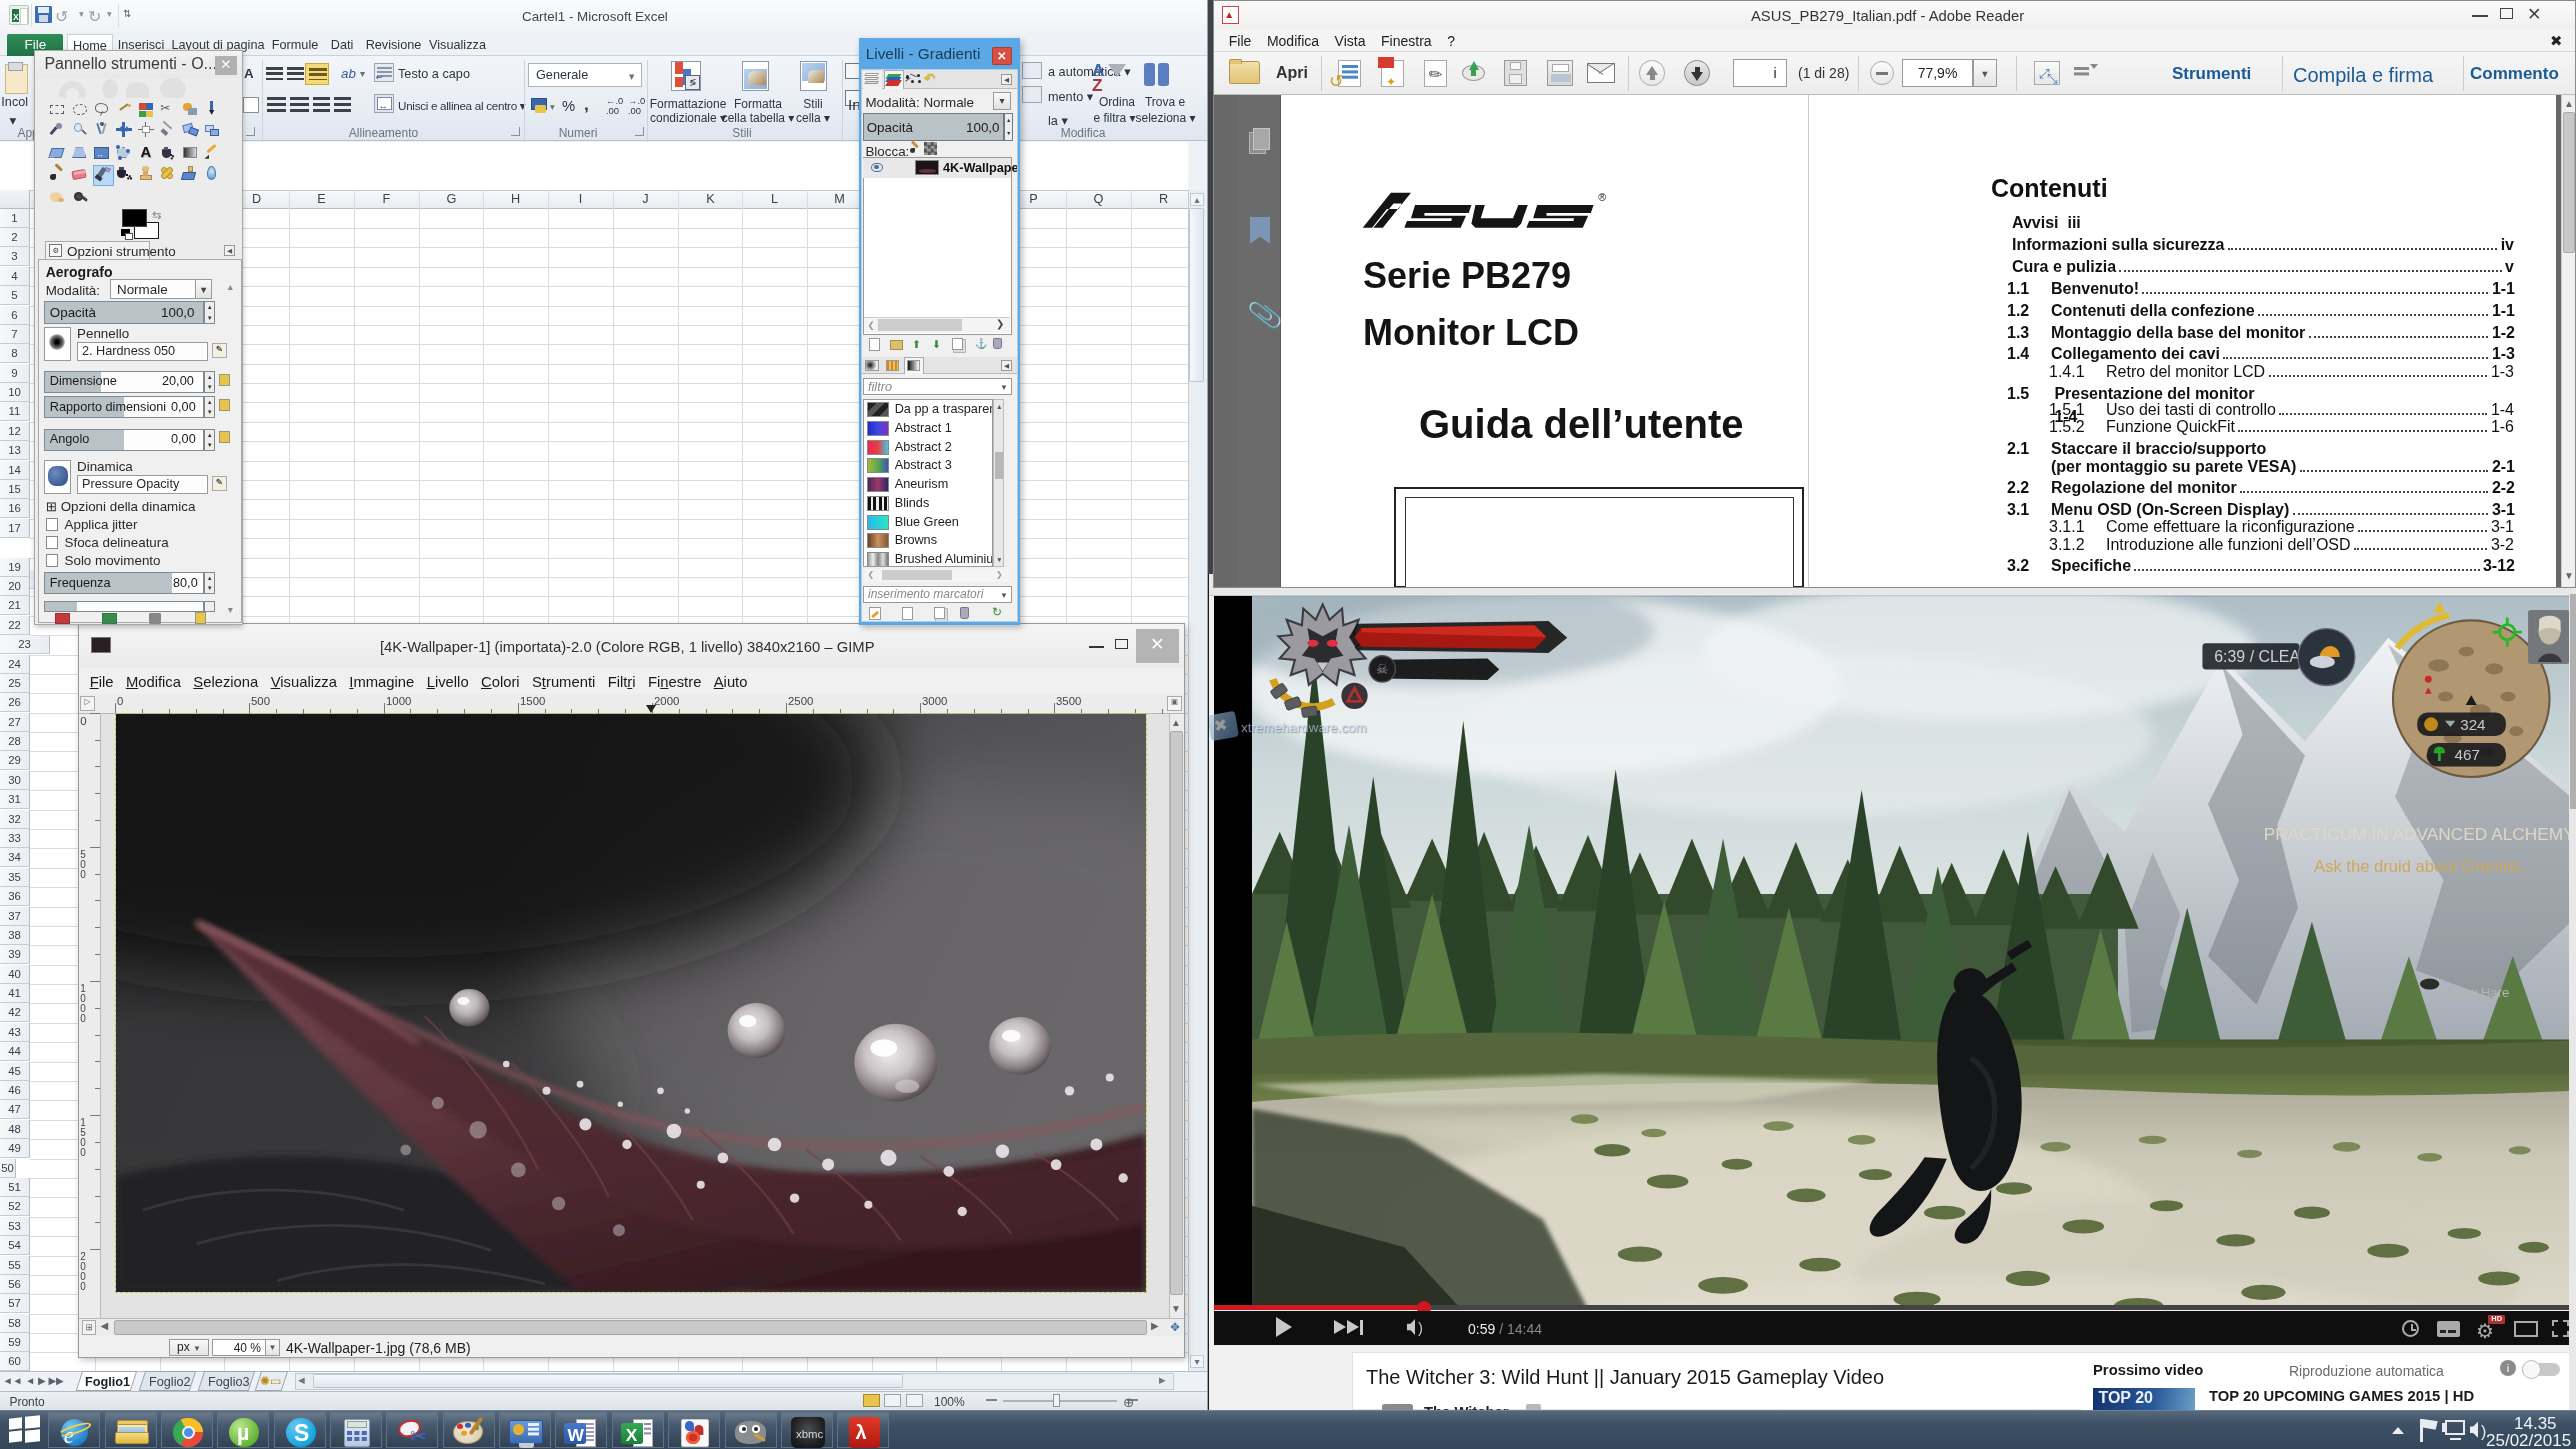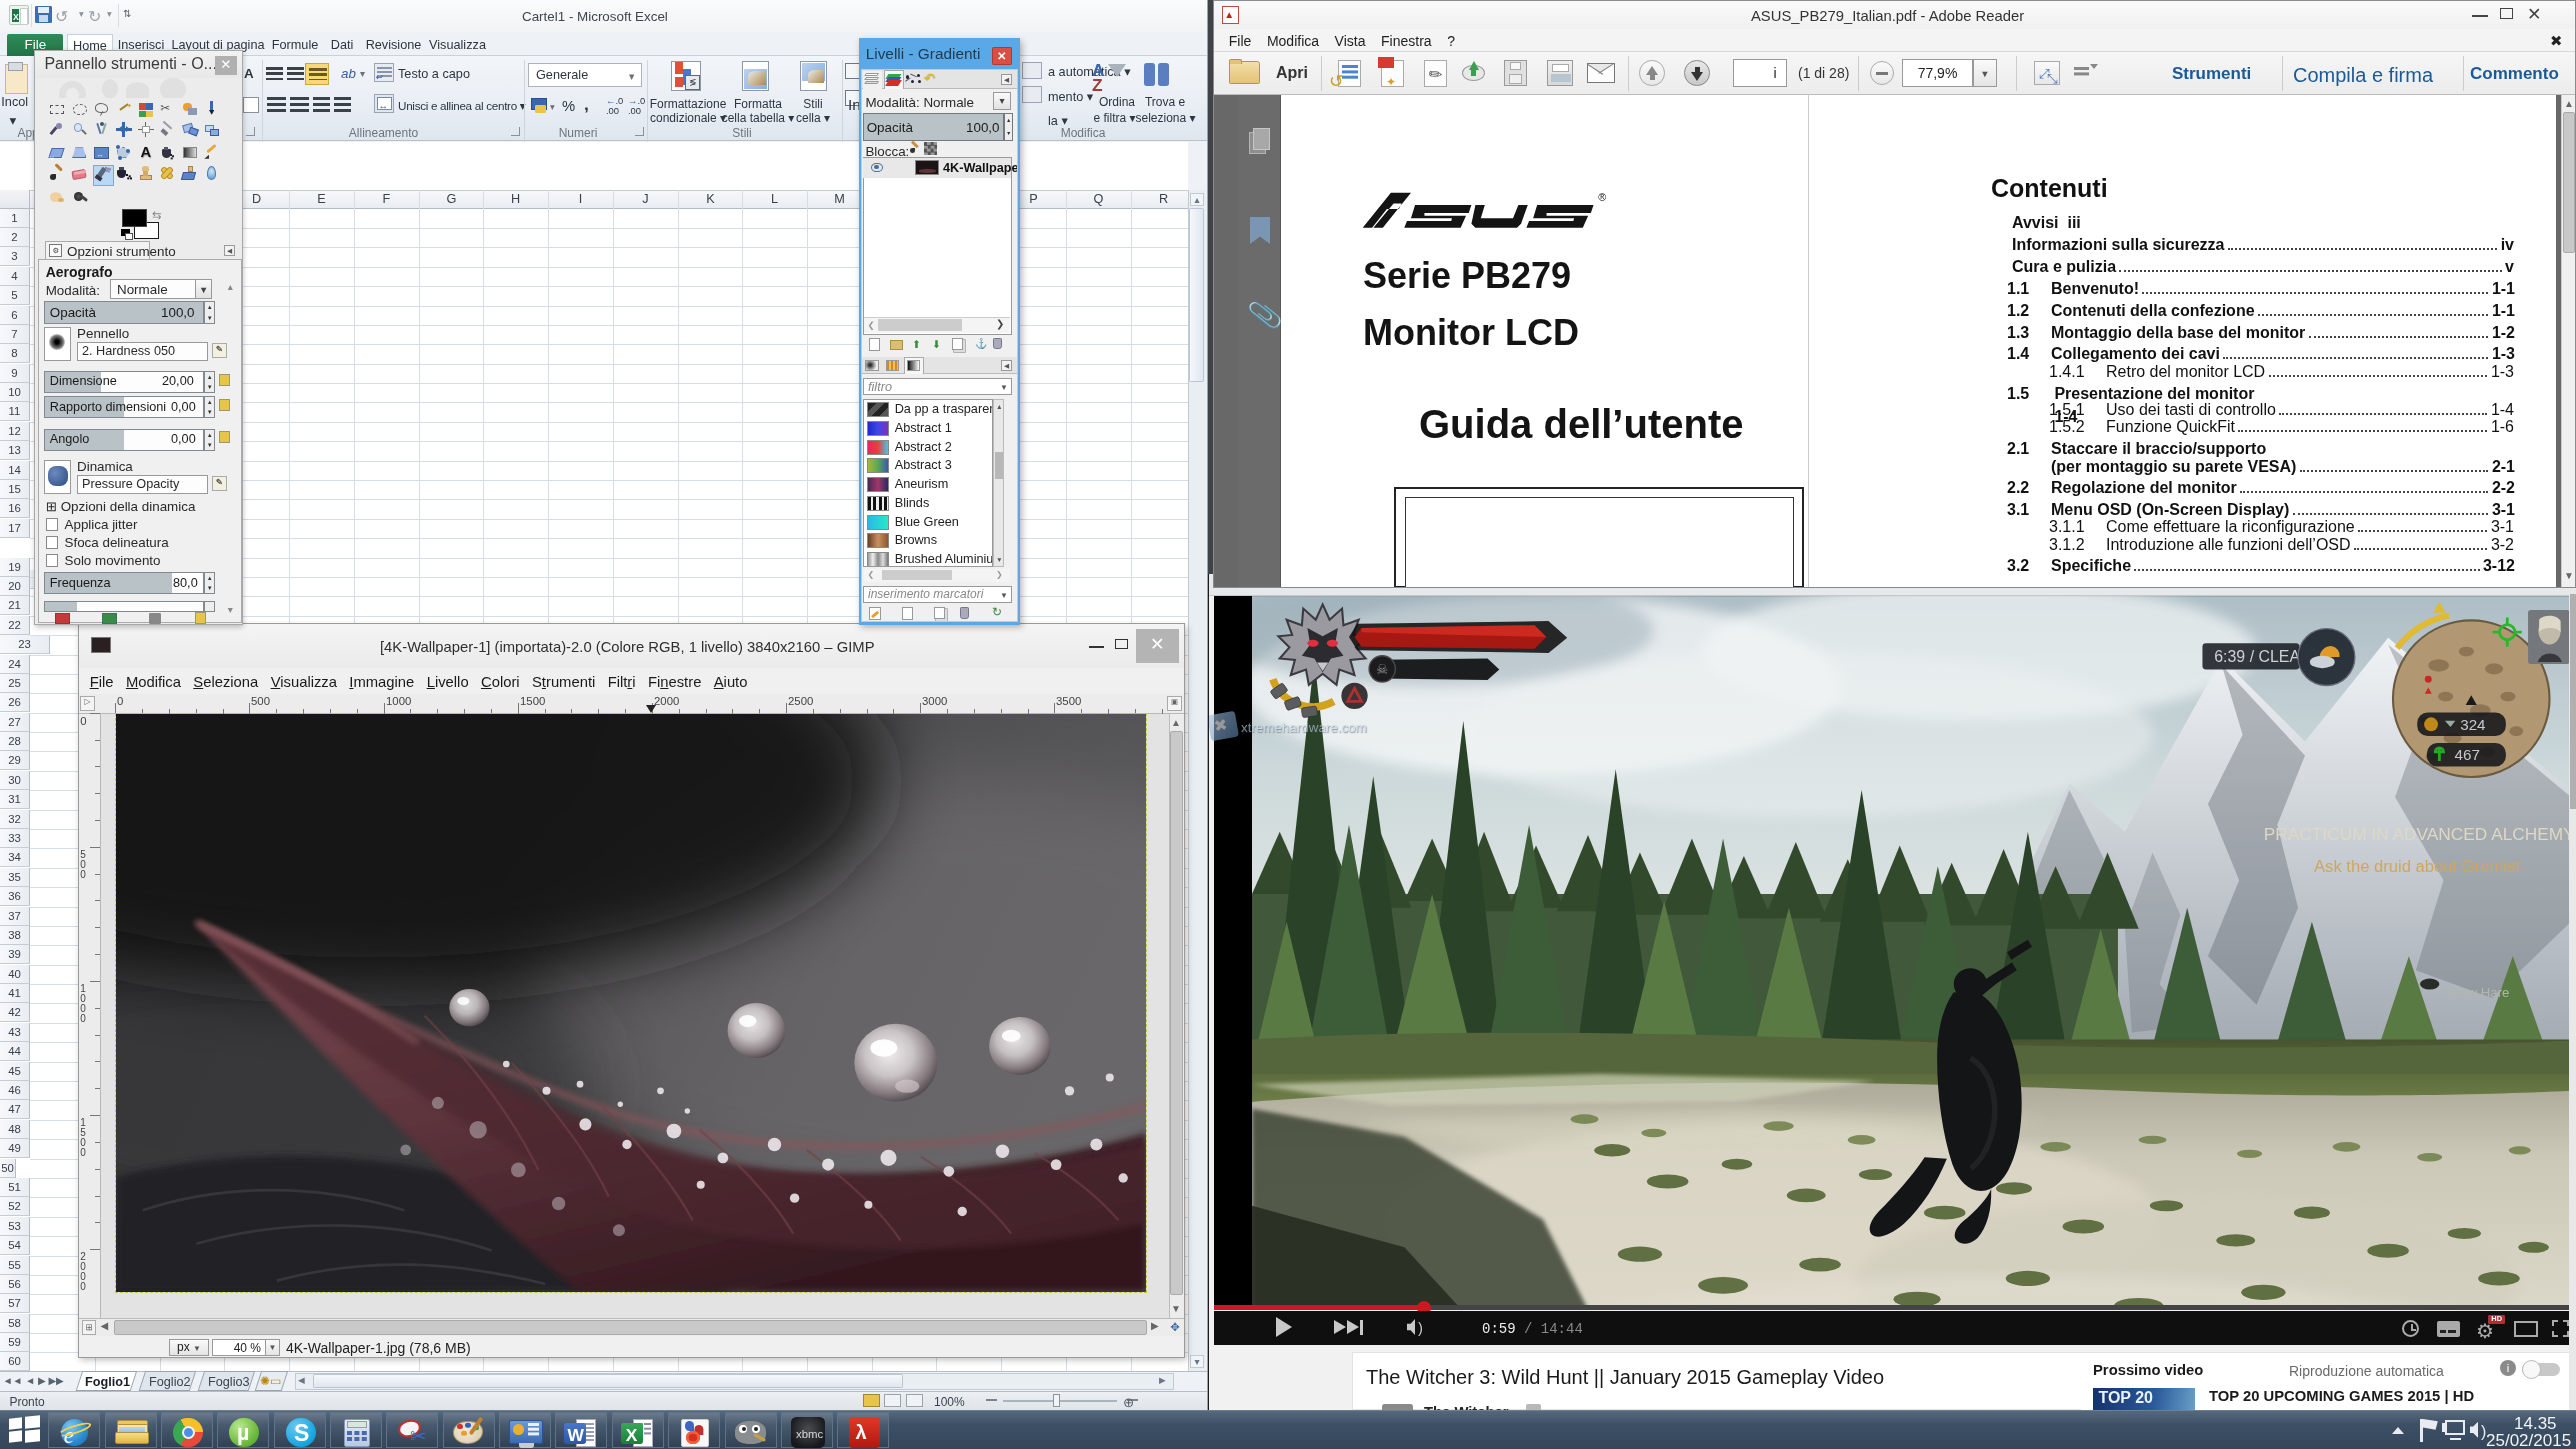--- a/index.html
+++ b/index.html
@@ -260,21 +260,21 @@
   <div class="abs" style="left:5.4px;top:731px;width:208px;height:5.4px;background:#cc181e;"></div>
   <div class="abs" style="left:208px;top:727px;width:14px;height:14px;background:#cc181e;border-radius:50%;"></div>
 
   <div class="abs" style="left:5.4px;top:737px;width:1358px;height:35px;background:#0f0f0f;"></div>
   <div class="abs" style="left:67px;top:743px;width:0;height:0;border-left:16px solid #c8c8c8;border-top:10px solid transparent;border-bottom:10px solid transparent;"></div>
   <div class="abs" style="left:125px;top:746px;width:0;height:0;border-left:12px solid #c8c8c8;border-top:7.4px solid transparent;border-bottom:7.4px solid transparent;"></div>
   <div class="abs" style="left:138px;top:746px;width:0;height:0;border-left:12px solid #c8c8c8;border-top:7.4px solid transparent;border-bottom:7.4px solid transparent;"></div>
   <div class="abs" style="left:151px;top:746px;width:3.4px;height:14.8px;background:#c8c8c8;"></div>
   <div class="abs" style="left:198px;top:745px;width:8px;height:16px;background:#c8c8c8;clip-path:polygon(0 30%,45% 30%,100% 0,100% 100%,45% 70%,0 70%);"></div>
   <div class="abs" style="left:209px;top:746px;font-size:14.8px;color:#c8c8c8;">)</div>
-  <div class="abs" style="left:273px;top:747px;font-size:14px;color:#eee;font-family:Liberation Mono, monospace;">0:59<span style="color:#888;"> / 14:44</span></div>
+  <div class="abs" style="left:259px;top:747px;font-size:14px;color:#eee;">0:59<span style="color:#888;"> / 14:44</span></div>
   <div class="abs" style="left:1193px;top:746px;width:17.4px;height:17.4px;border:2px solid #aaa;border-radius:50%;">
       <div class="abs" style="left:6.7px;top:2px;width:2px;height:6.7px;background:#aaa;"></div>
       <div class="abs" style="left:6.7px;top:7.4px;width:5.4px;height:2px;background:#aaa;"></div>
     </div>
   <div class="abs" style="left:1228px;top:747px;width:23px;height:16px;background:#aaa;border-radius:2px;">
       <div class="abs" style="left:2.7px;top:9.4px;width:6.7px;height:2.7px;background:#222;"></div>
       <div class="abs" style="left:11.4px;top:9.4px;width:8px;height:2.7px;background:#222;"></div>
     </div>
   <div class="abs" style="left:1267px;top:745px;font-size:20px;color:#aaa;">⚙</div>
   <div class="abs" style="left:1279px;top:741px;width:17.4px;height:9.4px;background:#b03030;border-radius:1.3px;font-size:7.4px;color:#fff;text-align:center;line-height:8.7px;font-weight:bold;">HD</div>

